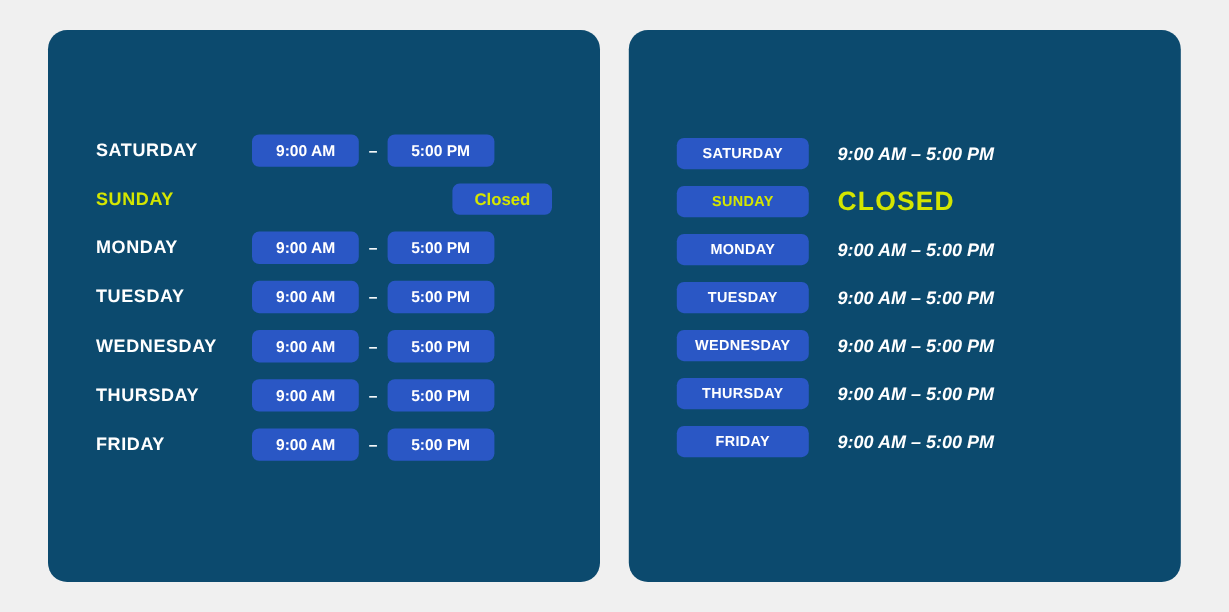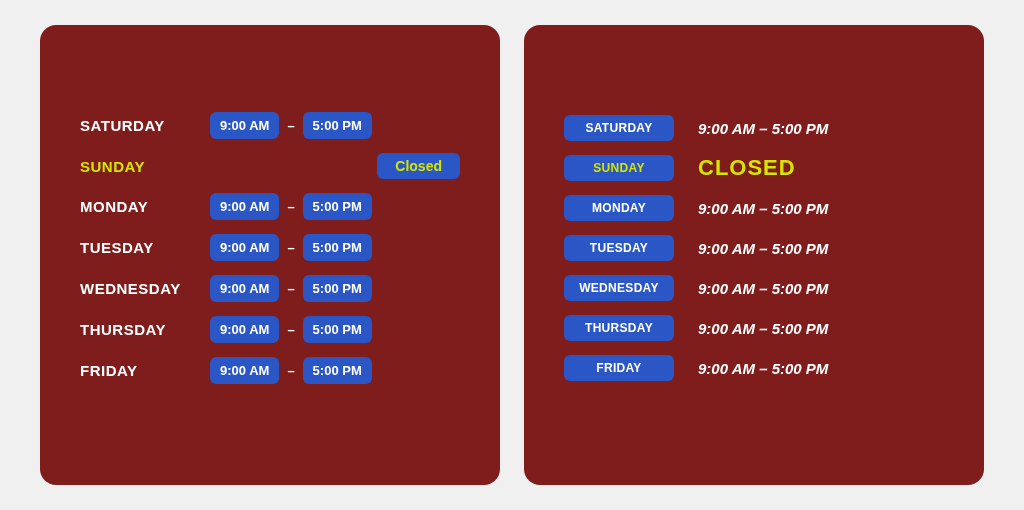--- a/index.html
+++ b/index.html
@@ -14,21 +14,21 @@
     }
     .page-wrapper {
       display: flex;
       gap: 24px;
       padding: 20px;
       width: 100%;
       justify-content: center;
       align-items: center;
     }
     .card {
-      background: #7f1d1d;
+      background: #0c4a6e;
       border-radius: 16px;
       padding: 32px 40px;
       width: 460px;
       min-height: 460px;
       display: flex;
       flex-direction: column;
       justify-content: center;
     }
     
     .card-left .schedule-row {
@@ -44,21 +44,21 @@
       letter-spacing: 0.5px;
     }
     .card-left .day-label.sunday {
       color: #d4e600;
     }
     .card-left .time-box {
       background: #2a57c5;
       color: white;
       font-size: 13px;
       font-weight: 700;
-      padding: 6px 10px;
+      padding: 6px 20px;
       border-radius: 6px;
       display: inline-block;
     }
     .card-left .dash {
       color: white;
       font-weight: 700;
       margin: 0 8px;
       font-size: 13px;
     }
     .card-left .closed-badge {

